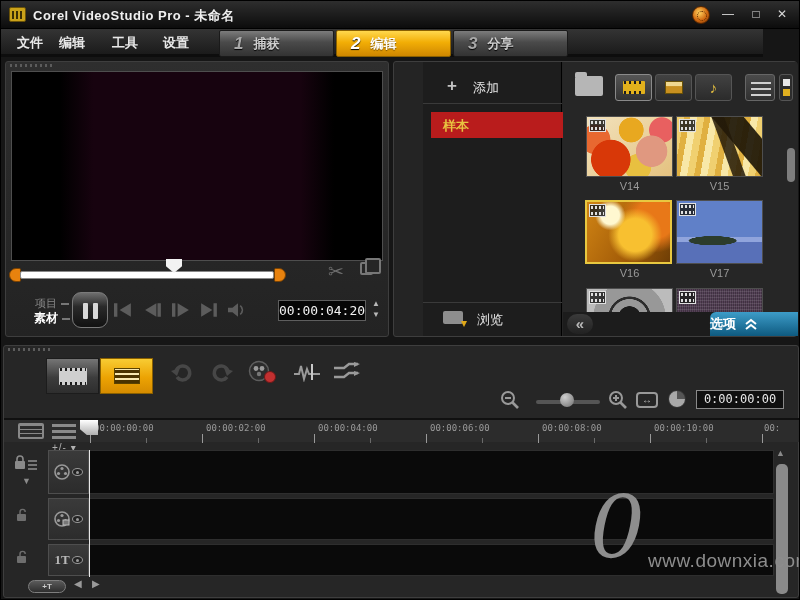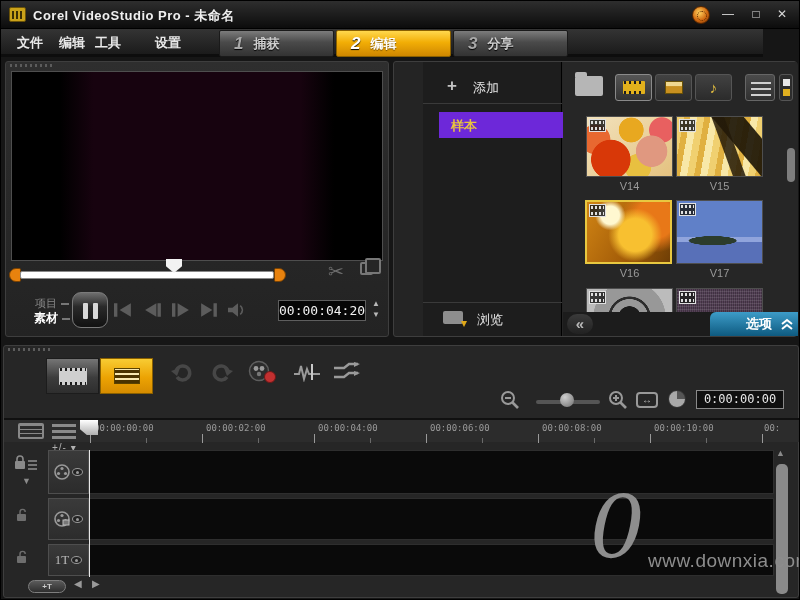--- a/index.html
+++ b/index.html
@@ -78,21 +78,21 @@
   .filmstrip{position:relative;background:#909090;border-radius:1px;}
   .filmstrip::before,.filmstrip::after{content:"";position:absolute;left:1px;right:1px;height:3px;
     background:repeating-linear-gradient(90deg,#1c1c1c 0 2px,transparent 2px 5px);}
   .filmstrip::before{top:0;} .filmstrip::after{bottom:0;}
   .filmstrip.gold{background:#e2b11c;}
   .wand{position:absolute;right:-3px;bottom:-3px;width:12px;height:2px;background:#bbb;transform:rotate(-40deg);}
   .navcol{position:absolute;left:29px;top:0;width:139px;height:274px;background:#1d1d1d;border-right:1px solid #000;}
   .addrow{position:absolute;left:0;top:8px;width:139px;height:34px;border-bottom:1px solid #3a3a3a;}
   .addrow .plus{position:absolute;left:24px;top:6px;font-size:17px;font-weight:bold;color:#c2c2c2;}
   .addrow .t{position:absolute;left:50px;top:9px;font-size:13px;color:#e2e2e2;}
-  .samplerow{position:absolute;left:16px;top:50px;width:139px;height:26px;background:#6d28d9;}
+  .samplerow{position:absolute;left:8px;top:50px;width:139px;height:26px;background:#b91c1c;}
   .samplerow .t{position:absolute;left:12px;top:5px;font-size:13px;font-weight:bold;color:#e8c340;}
   .browserow{position:absolute;left:0;bottom:4px;width:139px;height:30px;border-top:1px solid #3a3a3a;}
   .browserow .tray{position:absolute;left:20px;top:8px;width:20px;height:13px;background:#8e8e8e;border-radius:2px;}
   .browserow .tray span{position:absolute;right:-4px;bottom:-6px;color:#e0a818;font-size:12px;}
   .browserow .t{position:absolute;left:54px;top:8px;font-size:13px;color:#e2e2e2;}
   .gallery{position:absolute;left:169px;top:0;width:235px;height:274px;background:#262626;border-radius:0 3px 3px 0;}
   .folderbtn{position:absolute;left:12px;top:14px;width:28px;height:20px;background:#b6b6b6;border-radius:2px;}
   .folderbtn::before{content:"";position:absolute;left:0;top:-4px;width:12px;height:5px;background:#b6b6b6;border-radius:2px 2px 0 0;}
   .filterbtn{position:absolute;top:12px;width:37px;height:27px;border:1px solid #555;border-radius:3px;
     background:linear-gradient(#424242,#2b2b2b);display:flex;align-items:center;justify-content:center;}
@@ -138,21 +138,21 @@
     radial-gradient(circle at 50% 120%, transparent 0 36%, #2c2c2c 37% 41%, transparent 42%),
     radial-gradient(circle at 50% 120%, #1c1c1c 0 22%, #989898 23% 70%, #bcbcbc 71%);}
   .v19{background-color:#554257;background-image:
     repeating-linear-gradient(0deg, rgba(255,255,255,.10) 0 1px, transparent 1px 3px),
     repeating-linear-gradient(90deg, rgba(0,0,0,.25) 0 1px, transparent 1px 2px);}
   .gscroll{position:absolute;left:224px;top:86px;width:8px;height:34px;background:#7e7e7e;border-radius:4px;}
   .libbottom{position:absolute;left:0;bottom:0;width:235px;height:24px;background:#1c1c1c;border-radius:0 0 3px 0;}
   .collapse{position:absolute;left:4px;top:2px;width:26px;height:20px;color:#b8b8b8;font-size:15px;font-weight:bold;
     text-align:center;line-height:19px;background:linear-gradient(#3a3a3a,#222);border-radius:10px;}
   .optionsbtn{position:absolute;right:0;top:0;width:88px;height:24px;border-radius:6px 0 0 0;
-    background:linear-gradient(#3d9cc8,#0e5a80);display:flex;align-items:center;justify-content:flex-end;gap:8px;padding-right:4px;}
+    background:linear-gradient(#3d9cc8,#0e5a80);display:flex;align-items:center;gap:8px;padding-right:4px;}
   .optionsbtn .t{font-size:13px;font-weight:bold;color:#fff;}
   
   .timeline{left:2px;top:344px;width:796px;height:253px;background:#262626;}
   .tlbtn{position:absolute;top:12px;width:53px;height:36px;border:1px solid #1c1c1c;
     background:linear-gradient(#757575,#3c3c3c 55%,#2e2e2e);display:flex;align-items:center;justify-content:center;}
   .tlbtn.yellow{background:linear-gradient(#f8cc33,#eca303 55%,#d68c00);border-color:#8a6000;}
   .barsicon{width:26px;height:16px;background:repeating-linear-gradient(0deg,#4a3300 0 3px,#f8e8b0 3px 5px);border:1px solid #5a4200;}
   .ghosticon{position:absolute;top:16px;color:#474747;}
   .toolicon{position:absolute;top:14px;}
   .zoomslider{position:absolute;left:532px;top:54px;width:64px;height:4px;background:#555;border-radius:2px;}
@@ -176,21 +176,21 @@
   .ticksmajor{position:absolute;left:2px;right:0;bottom:1px;height:9px;
     background:repeating-linear-gradient(90deg,#999 0 1px,transparent 1px 112px);}
   .flag{position:absolute;left:76px;top:74px;width:18px;height:15px;
     background:linear-gradient(#fff,#b0b0b0);clip-path:polygon(0 0,100% 0,100% 100%,38% 100%,0 62%);z-index:5;}
   .trackmini{position:absolute;left:48px;top:96px;font-size:10px;color:#b0b0b0;letter-spacing:1px;}
   .trow-head{position:absolute;left:44px;width:41px;background:linear-gradient(#3a3a3a,#2c2c2c);
     border:1px solid #4e4e4e;display:flex;align-items:center;justify-content:center;gap:2px;}
   .trow-body{position:absolute;left:85px;right:24px;background:#0a0a0a;border:1px solid #2e2e2e;}
   .eye{width:11px;height:8px;border:1px solid #999;border-radius:50%;position:relative;background:#222;}
   .eye::before{content:"";position:absolute;left:3px;top:1.5px;width:3px;height:3px;border-radius:50%;background:#999;}
-  .tT{font-family:"Liberation Serif",serif;font-weight:normal;color:#b8b8b8;font-size:13px;}
+  .tT{font-family:"Liberation Serif",serif;font-weight:bold;color:#b8b8b8;font-size:13px;}
   .playline{position:absolute;left:85px;top:104px;width:1px;height:127px;background:#e8e8e8;z-index:4;}
   .leftcol-icon{position:absolute;color:#8a8a8a;}
   .ovalbtn{position:absolute;left:24px;top:234px;width:38px;height:13px;border-radius:7px;
     background:linear-gradient(#5a5a5a,#2e2e2e);border:1px solid #7e7e7e;color:#ccc;font-size:8px;
     text-align:center;line-height:11px;font-weight:bold;}
   .scrollarrow{position:absolute;left:772px;top:102px;color:#8a8a8a;font-size:9px;}
   .vthumb{position:absolute;left:772px;top:118px;width:12px;height:130px;background:#8a8a8a;border-radius:5px;z-index:3;}
   .watermark{position:absolute;left:586px;top:154px;width:208px;height:98px;color:#8d8d8d;z-index:40;}
   .wm-logo{position:absolute;left:0;top:-16px;font-family:"DejaVu Serif",serif;font-style:italic;
     font-size:86px;line-height:1;color:#8d8d8d;}
@@ -209,22 +209,22 @@
     <span class="title">Corel VideoStudio Pro - 未命名</span>
     <span class="badge"></span>
     <span class="wbtn min">—</span>
     <span class="wbtn max">□</span>
     <span class="wbtn cls">✕</span>
   </div>
 
   <div class="menubar">
     <span class="menuitem" style="left:10px">文件</span>
     <span class="menuitem" style="left:52px">编辑</span>
-    <span class="menuitem" style="left:88px">工具</span>
-    <span class="menuitem" style="left:148px">设置</span>
+    <span class="menuitem" style="left:105px">工具</span>
+    <span class="menuitem" style="left:156px">设置</span>
     <div class="steps">
       <div class="step">
         <span class="num">1</span>
         <span class="lab">捕获</span>
       </div>
       <div class="step active">
         <span class="num">2</span>
         <span class="lab">编辑</span>
       </div>
       <div class="step">

